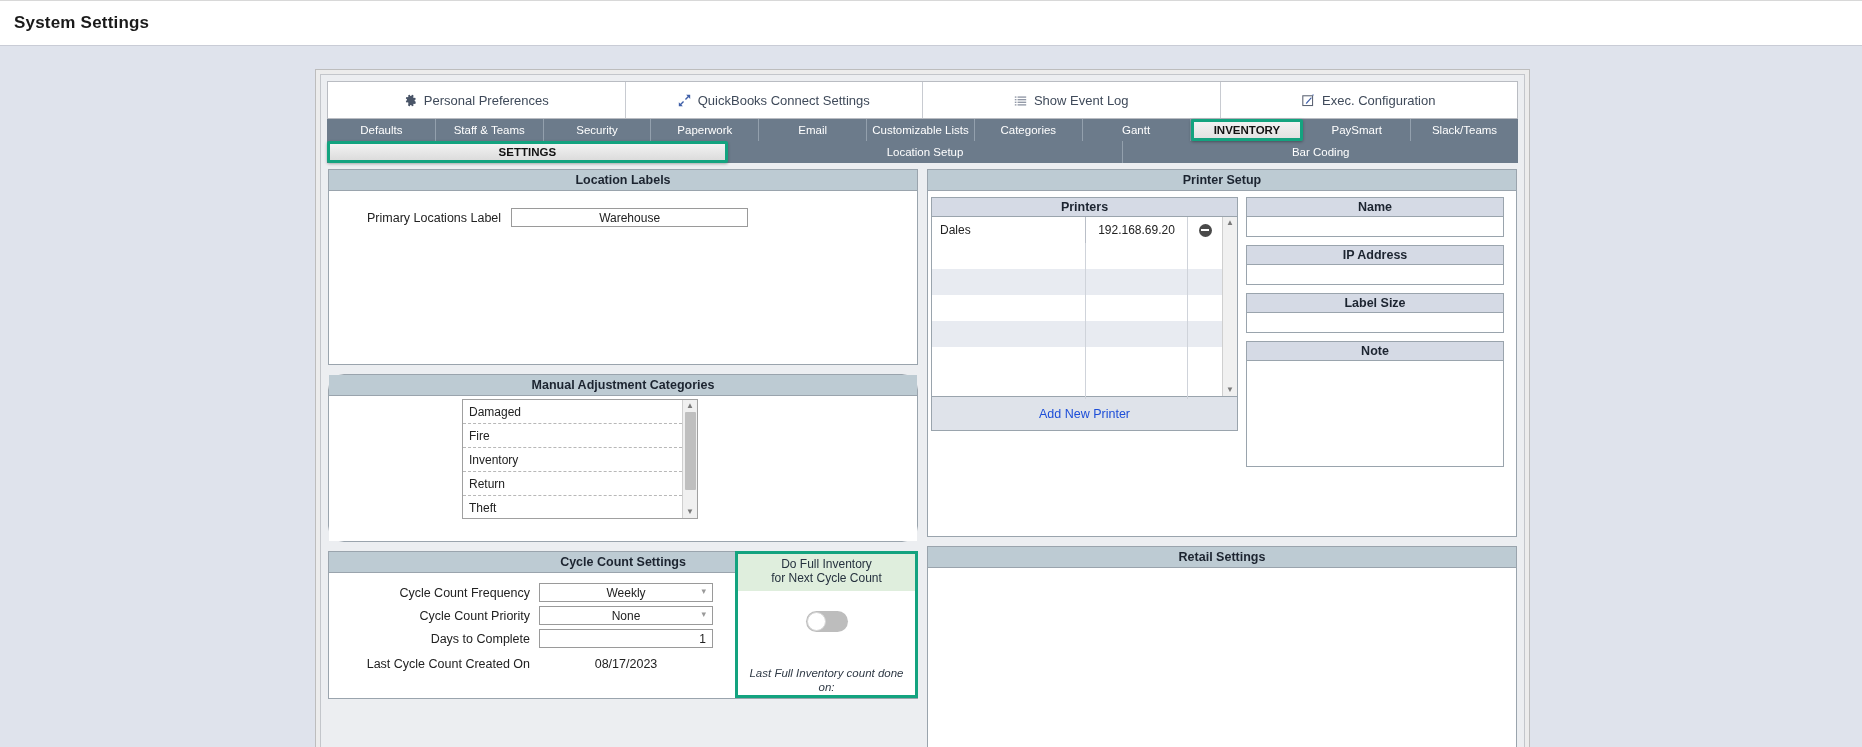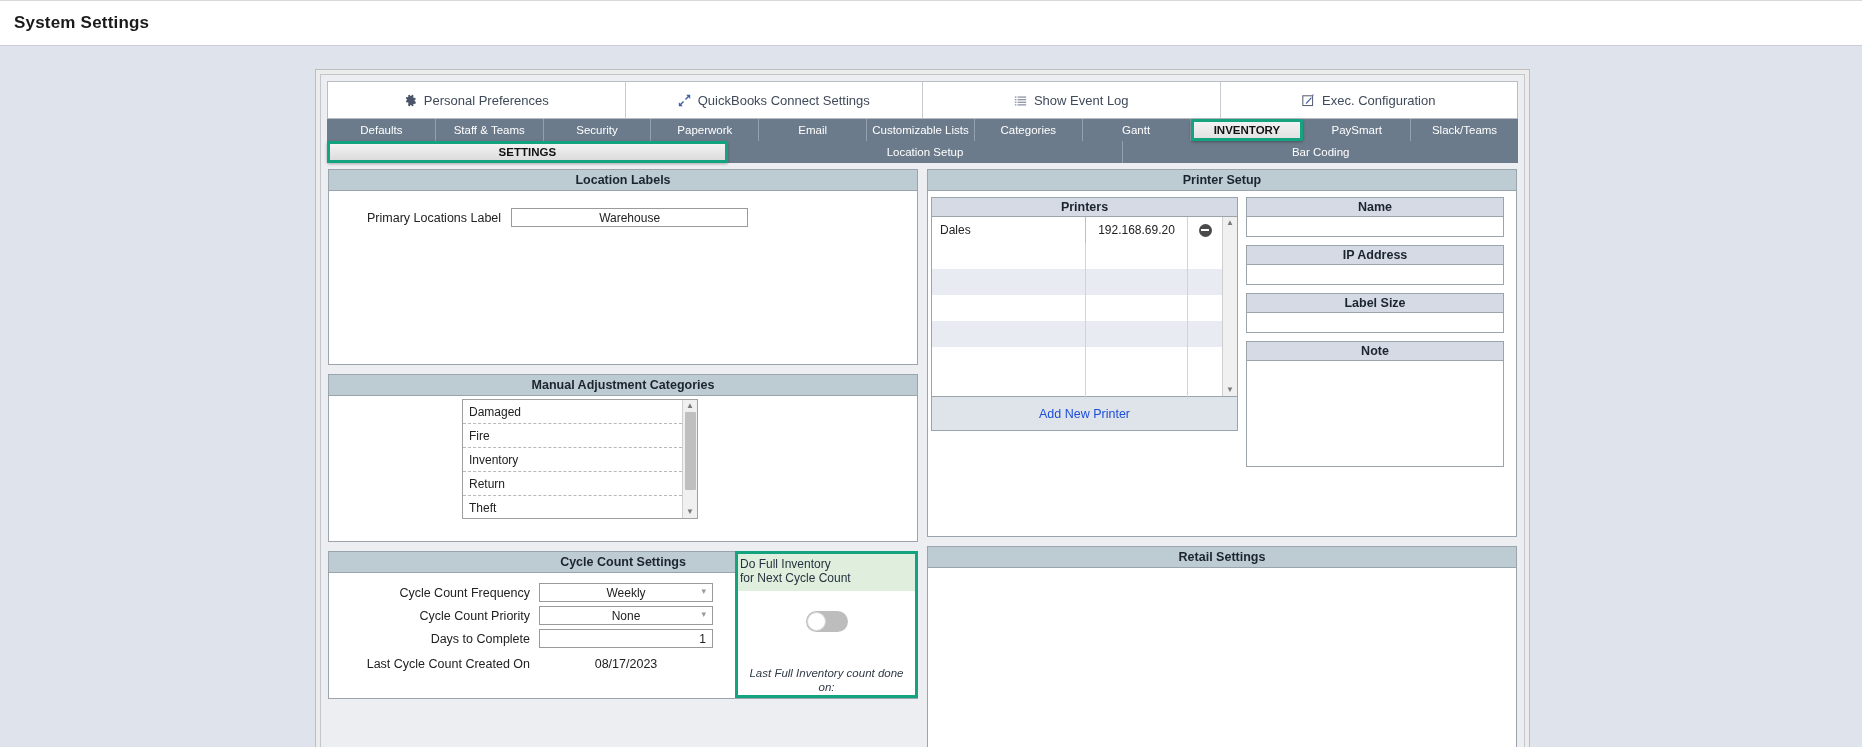--- a/index.html
+++ b/index.html
@@ -159,21 +159,21 @@
   .text-box {
     border: 1px solid #9a9a9a;
     background: #ffffff;
     height: 19px;
     font-size: 12px; color: #222;
     display: flex; align-items: center; justify-content: center;
   }
   #primary-location-input { width: 237px; }
 
   
-  #pnl-manual-adj { height: 168px; }
+  #pnl-manual-adj { height: 168px; border-radius: 16px; }
   #manual-adj-list-wrap {
     position: absolute;
     left: 133px; top: 3px;
     width: 236px; height: 120px;
     border: 1px solid #a0a0a0;
     background: #ffffff;
     display: flex;
   }
   #manual-adj-list { flex: 1 1 auto; }
   .adj-item {
@@ -234,21 +234,21 @@
     right: -1px; top: -22px;
     width: 183px; height: 147px;
     border: 3px solid #13a37f;
     background: #ffffff;
     z-index: 5;
     display: flex; flex-direction: column;
   }
   #full-inv-head {
     background: #dfeedd;
     padding: 4px 2px 5px;
-    text-align: left;
+    text-align: center;
     font-size: 12px; color: #26323f; line-height: 1.15;
   }
   #full-inv-body {
     flex: 1 1 auto;
     display: flex; flex-direction: column;
     align-items: center; justify-content: flex-end;
     padding-top: 14px;
   }
   .toggle {
     width: 42px; height: 21px; border-radius: 11px;

